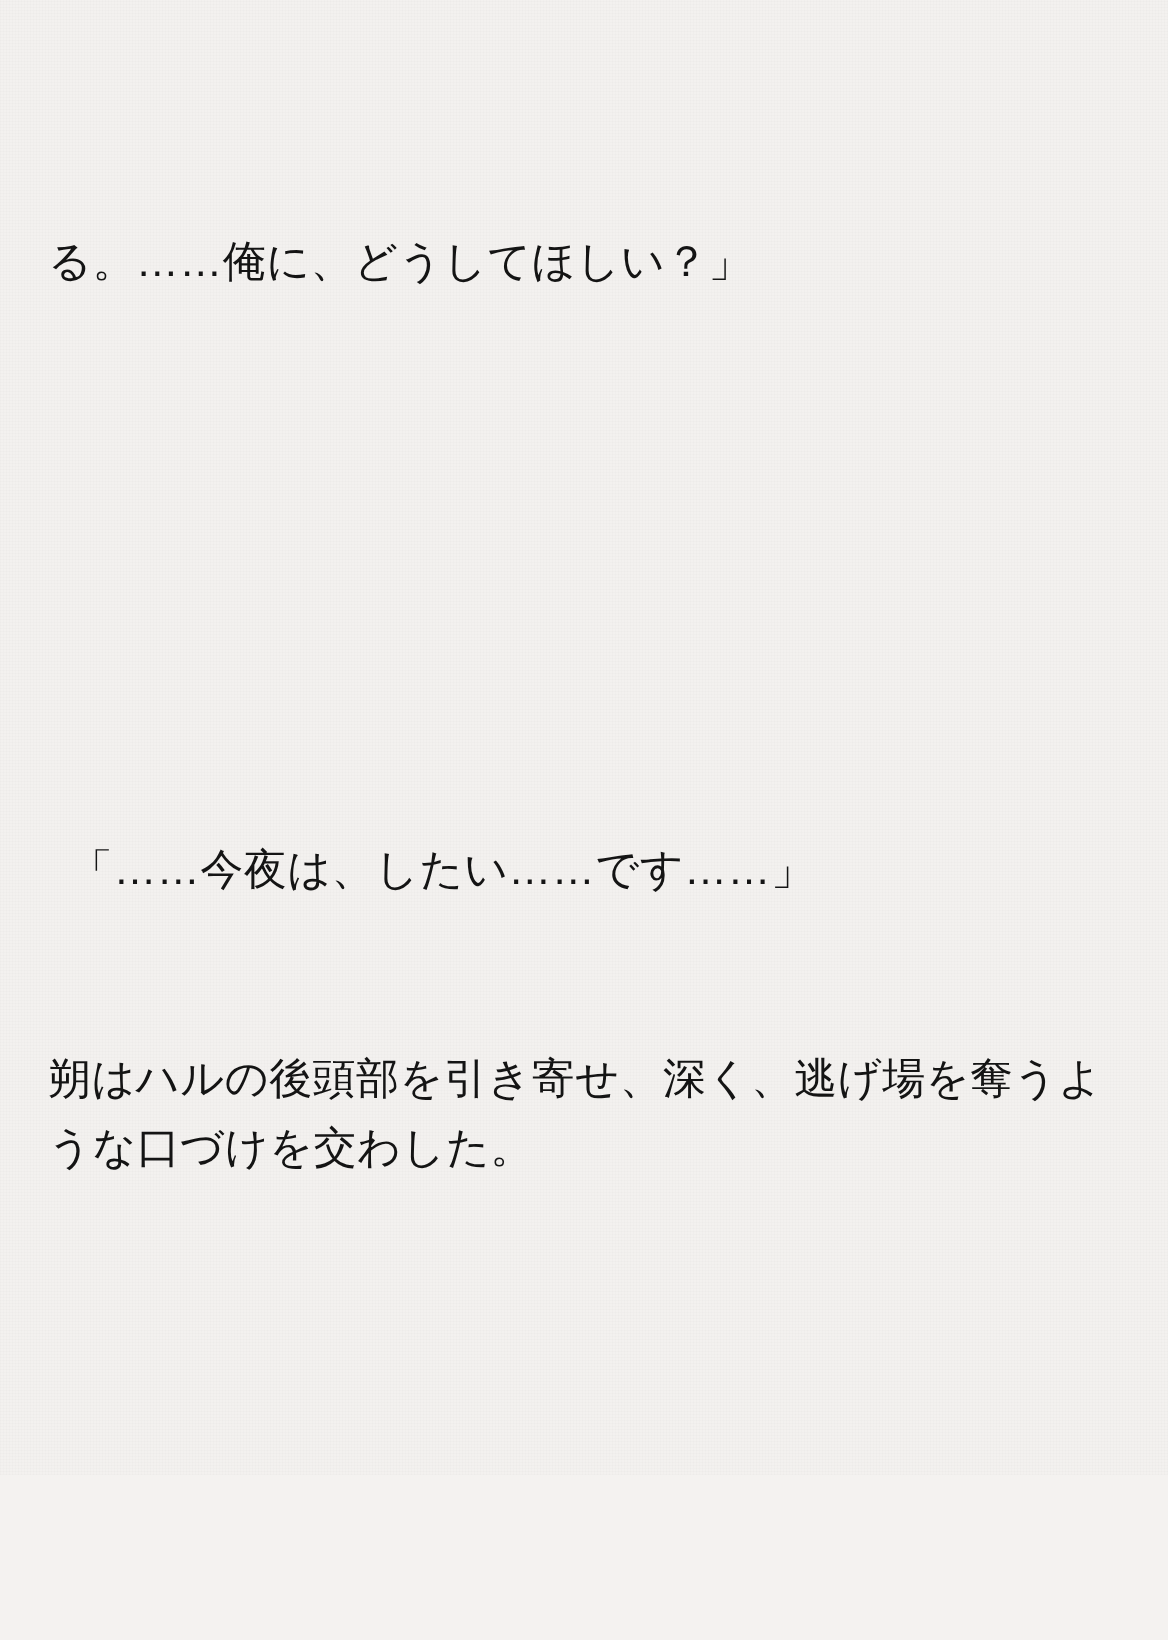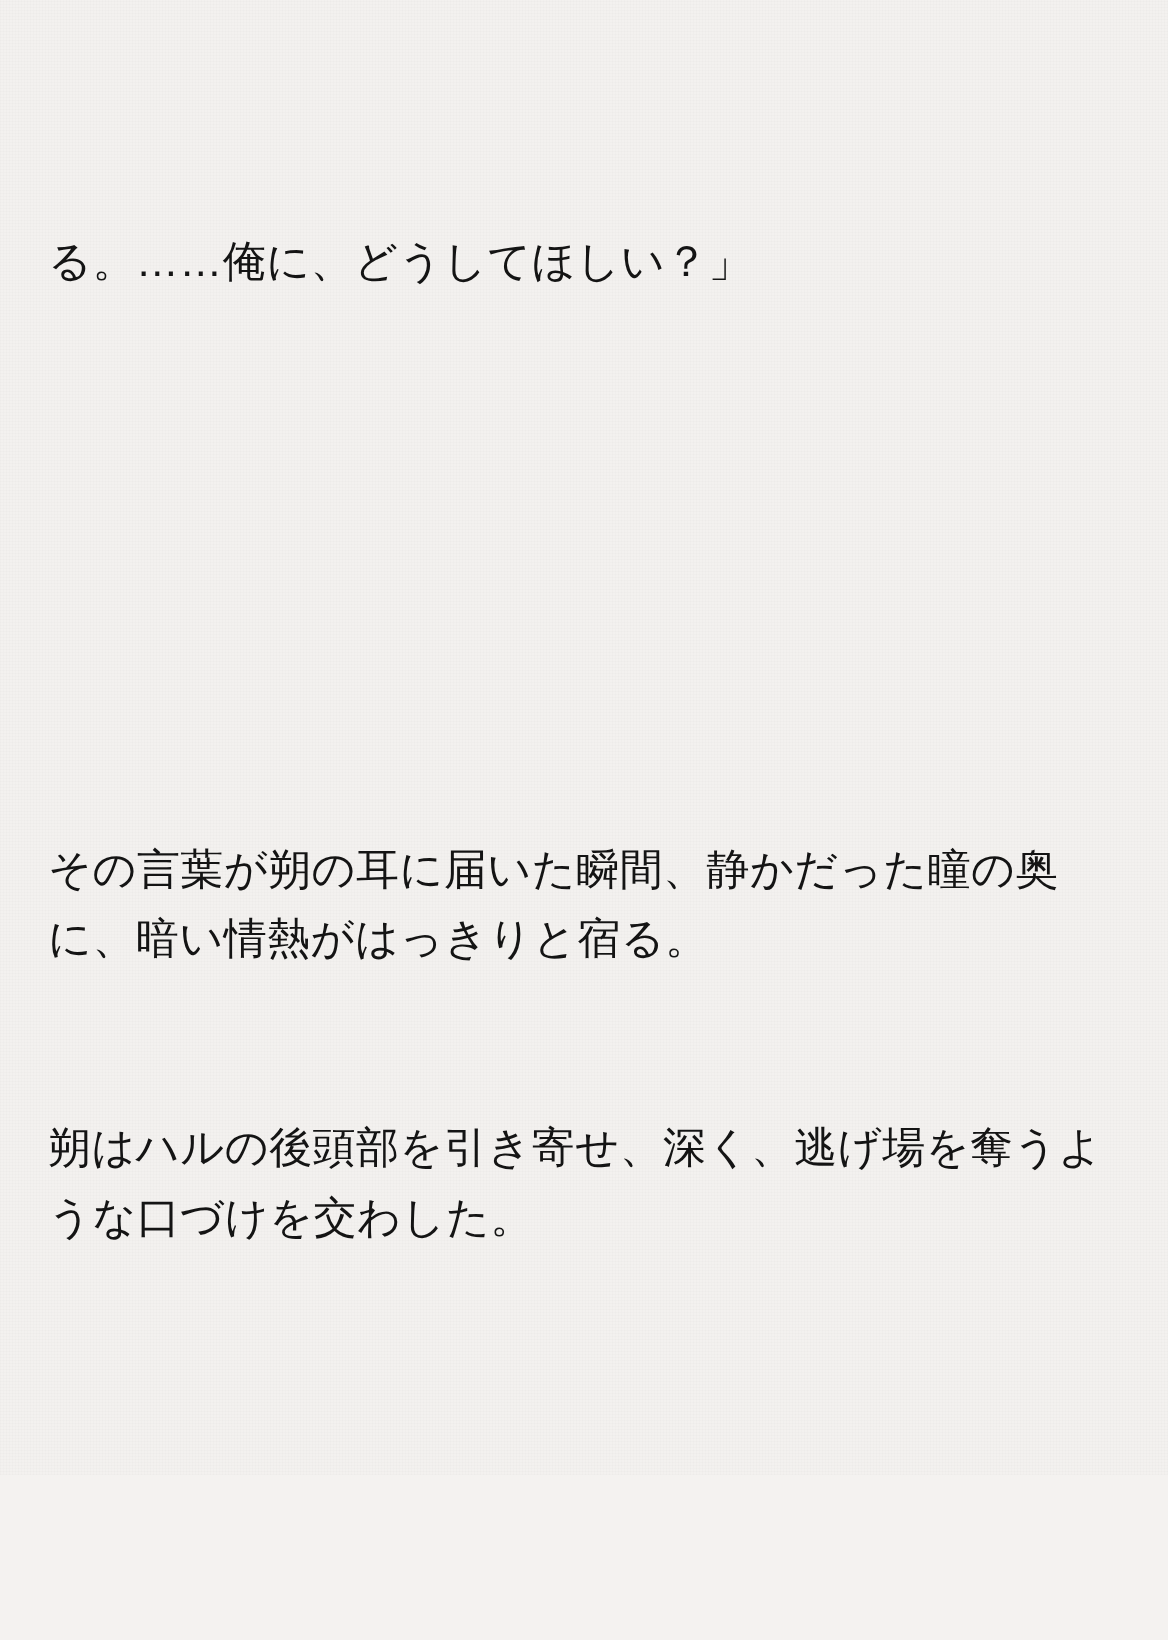--- a/index.html
+++ b/index.html
@@ -50,21 +50,21 @@
 <body>
 
 <div class="page">
 
   <div class="body-text">
 
     <p class="para">る。……俺に、どうしてほしい？」</p>
 
     <div class="spacer"></div>
 
-    <p class="para">その言葉が朔の耳に届いた瞬間、静かだった瞳の奥に、暗い情熱がはっきりと宿る。</p>
+    <p class="para indent">「……今夜は、したい……です……」</p>
     <p class="para">朔はハルの後頭部を引き寄せ、深く、逃げ場を奪うような口づけを交わした。</p>
     
     
     
     
     
     
 
   </div>
 

